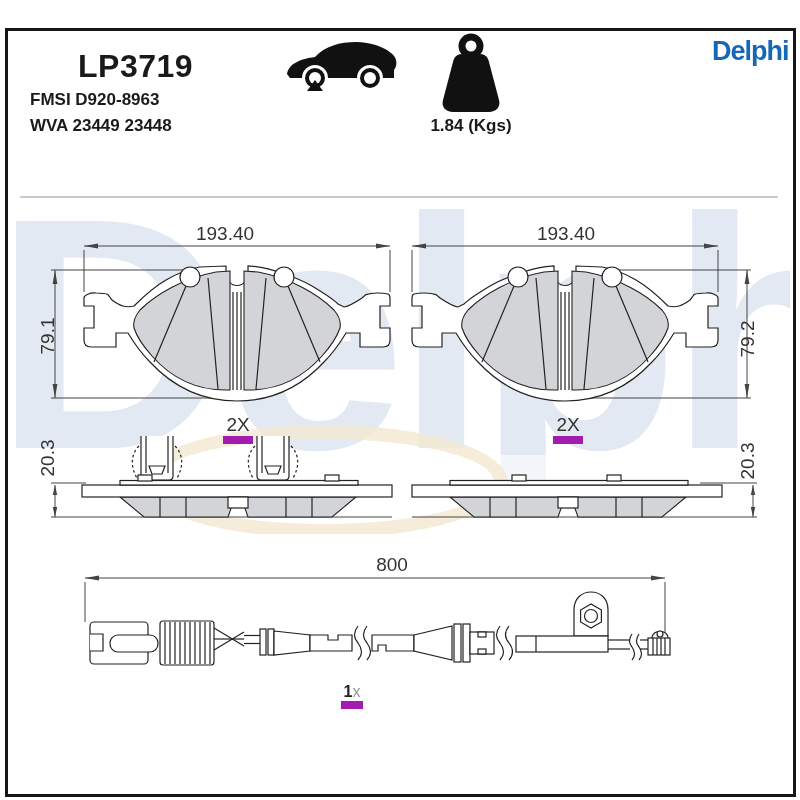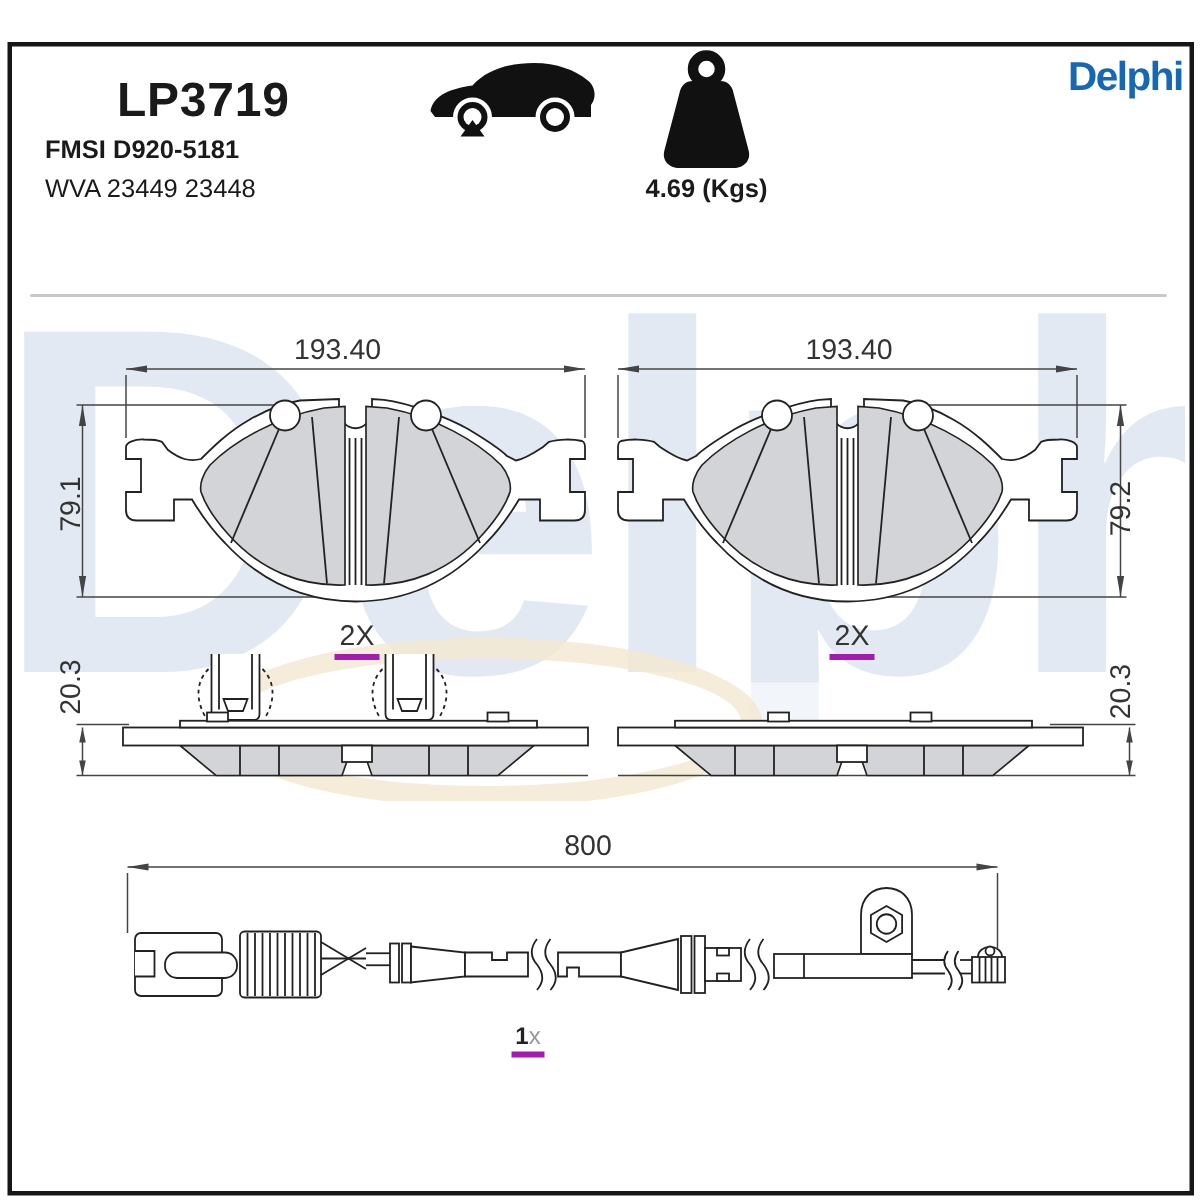--- a/index.html
+++ b/index.html
@@ -4,36 +4,36 @@
 <style>
   html,body{margin:0;padding:0;background:#fff;}
   #stage{position:relative;width:800px;height:800px;background:#fff;overflow:hidden;
          font-family:"Liberation Sans",sans-serif;color:#1a1a1a;}
   .abs{position:absolute;}
   
   #frame{left:5px;top:28px;width:785px;height:763px;border:3px solid #161616;z-index:3;pointer-events:none;}
   
   #part-number{left:30px;top:48px;font-size:32px;font-weight:bold;letter-spacing:.5px;z-index:2;margin-left:48px;}
   #fmsi{left:30px;top:90px;font-size:17px;font-weight:bold;z-index:2;}
-  #wva{left:30px;top:116px;font-size:17px;font-weight:normal;z-index:2;}
+  #wva{left:30px;top:116px;font-size:17px;font-weight:bold;z-index:2;}
   #brand{left:712px;top:36px;font-size:27px;font-weight:bold;letter-spacing:-1px;color:#1768b4;z-index:2;}
   #weight-text{left:408px;top:116px;width:126px;text-align:center;font-size:17px;font-weight:bold;z-index:2;}
   #divider{left:20px;top:196px;width:758px;height:2px;background:#c9c9c9;border-radius:2px;z-index:1;}
   
   #wm{left:8px;top:182px;width:782px;height:352px;overflow:hidden;z-index:0;}
   #wm-text{position:absolute;left:-14px;top:20px;font-size:330px;font-weight:bold;letter-spacing:-10px;
            color:#e3e9f3;line-height:.8;white-space:nowrap;}
   #wm-fade{position:absolute;left:0;top:273px;width:782px;height:79px;background:rgba(255,255,255,.55);}
   #wm-swoosh{position:absolute;left:132px;top:243px;width:340px;height:85px;border:14px solid rgba(243,233,210,.85);
            border-radius:50%;}
   
   .dim{font-size:19px;color:#333;text-align:center;z-index:2;}
   .rot{width:70px;height:20px;transform:rotate(-90deg);}
   .qty{font-size:19px;color:#333;text-align:center;z-index:2;}
-  .qty span.u{border-bottom:4px solid #a21caf;padding:0 3px 1px 3px;}
+  .qty span.u{border-bottom:8px solid #a21caf;padding:0 3px 1px 3px;}
   #sensor-qty .v{font-weight:bold;color:#222;}
   #sensor-qty .x{color:#979797;}
   svg{position:absolute;z-index:1;overflow:visible;}
   .ln{stroke:#444;stroke-width:1;fill:none;}
   .ar{fill:#444;stroke:none;}
   .dr{stroke:#222;stroke-width:1.2;fill:none;}
   .wh{stroke:#222;stroke-width:1.2;fill:#ffffff;}
   .gy{stroke:#222;stroke-width:1.1;fill:#d3d4d8;}
   .blk{fill:#111;stroke:none;}
 </style>
@@ -44,40 +44,40 @@
 
   <div class="abs" id="wm">
     <span id="wm-text">Delphi</span>
     <div id="wm-fade"></div>
     <div id="wm-swoosh"></div>
   </div>
 
   <div class="abs" id="frame"></div>
 
   <div class="abs" id="part-number">LP3719</div>
-  <div class="abs" id="fmsi">FMSI D920-5181</div>
+  <div class="abs" id="fmsi">FMSI D920-8963</div>
   <div class="abs" id="wva">WVA 23449 23448</div>
   <div class="abs" id="brand">Delphi</div>
 
   <svg class="abs" style="left:282px;top:34px" width="118" height="58" viewBox="0 0 118 58">
     <path class="blk" d="M5,40 C7,29 19,25 33,23 C43,12 58,8 74,8 C89,8 102,13 109,19 C115,23 116,31 112,36 L112,44 L101,44
       A13,13 0 0 0 75,44 L46,44 A13,13 0 0 0 20,44 L8,44 Z"></path>
     <circle cx="33" cy="44" r="10" fill="#111"></circle>
     <circle cx="33" cy="44" r="6" fill="#fff"></circle>
     <circle cx="88" cy="44" r="10" fill="#111"></circle>
     <circle cx="88" cy="44" r="6" fill="#fff"></circle>
     <polygon class="blk" points="25,57 41,57 33,46"></polygon>
   </svg>
 
   <svg class="abs" style="left:432px;top:34px" width="78" height="80" viewBox="0 0 78 80">
     <circle cx="39" cy="12" r="9" fill="none" stroke="#111" stroke-width="7"></circle>
     <path class="blk" d="M30,20 L48,20 C53,20 56,23 57,28 L67,66 C69,73 64,78 57,78 L21,78 C14,78 9,73 11,66 L21,28
       C22,23 25,20 30,20 Z"></path>
   </svg>
-  <div class="abs" id="weight-text">4.69 (Kgs)</div>
+  <div class="abs" id="weight-text">1.84 (Kgs)</div>
 
   <div class="abs" id="divider"></div>
 
   <div class="abs dim" style="left:165px;top:223px;width:120px">193.40</div>
   <div class="abs dim rot" style="left:12px;top:326px">79.1</div>
 
   <svg class="abs" style="left:40px;top:240px" width="360" height="180" viewBox="0 0 360 180">
 
     <line class="ln" x1="44" y1="6" x2="350" y2="6"></line>
     <polygon class="ar" points="44,6 58,3.6 58,8.4"></polygon>

